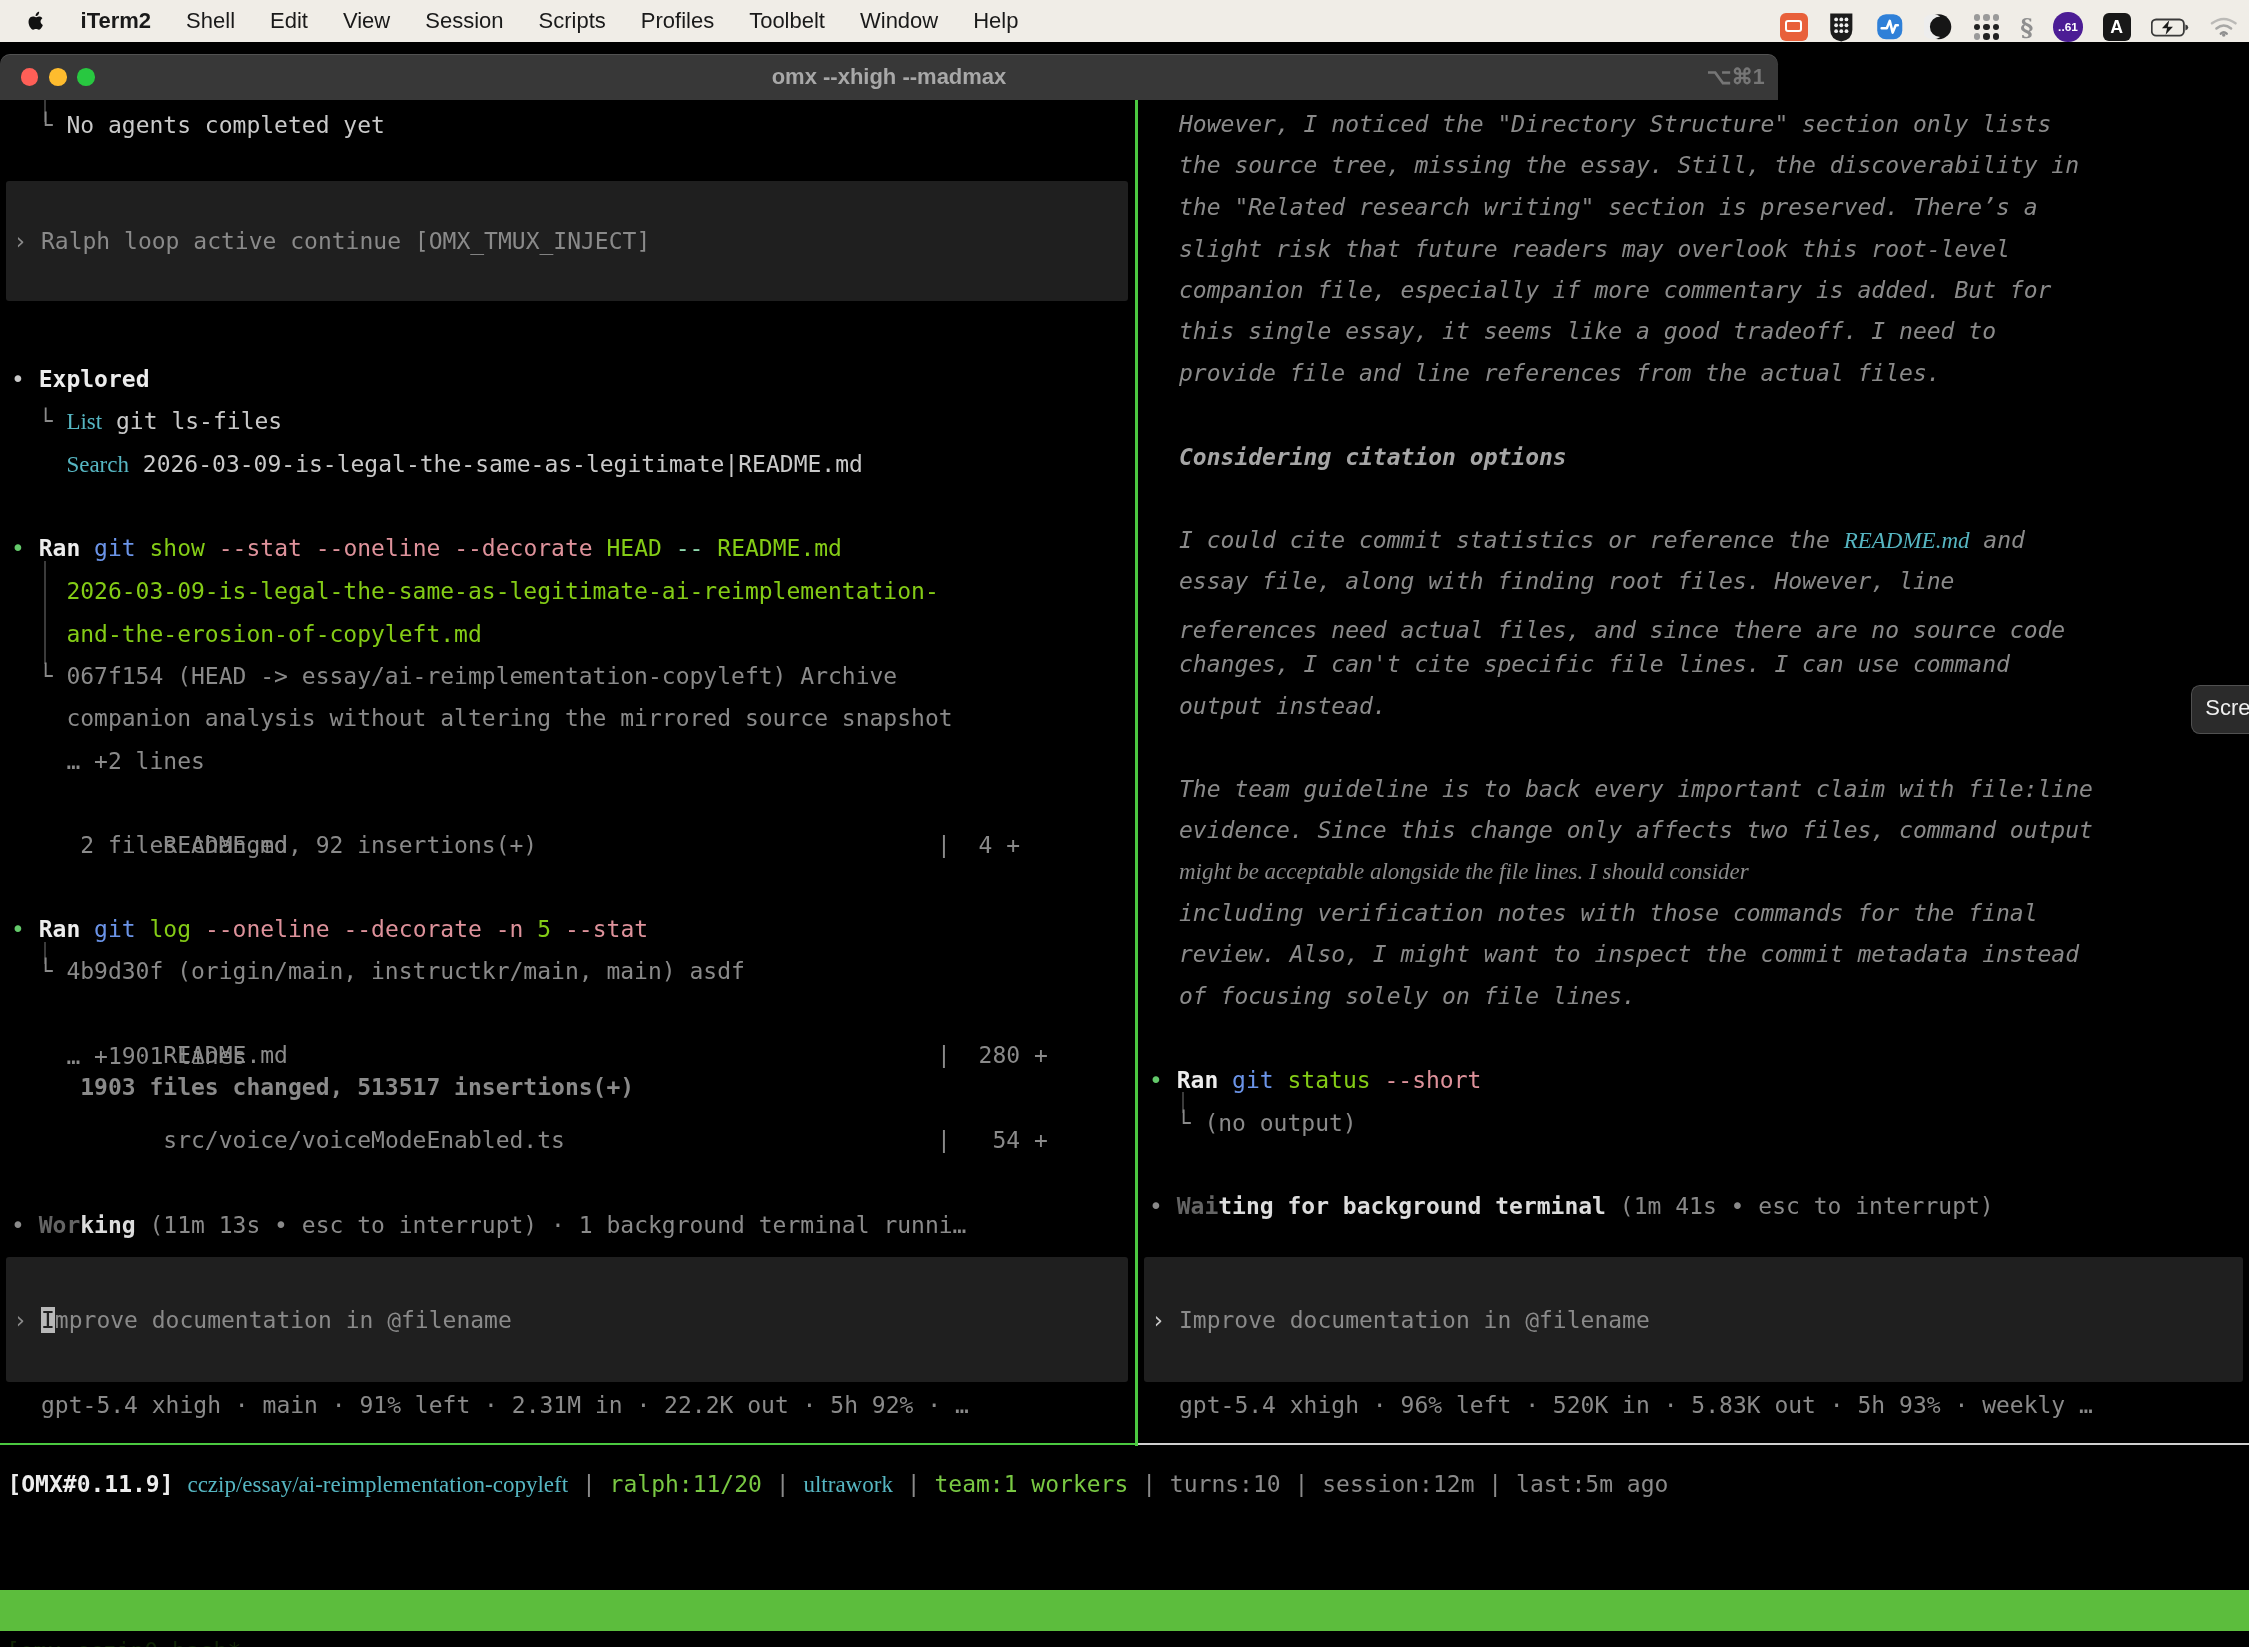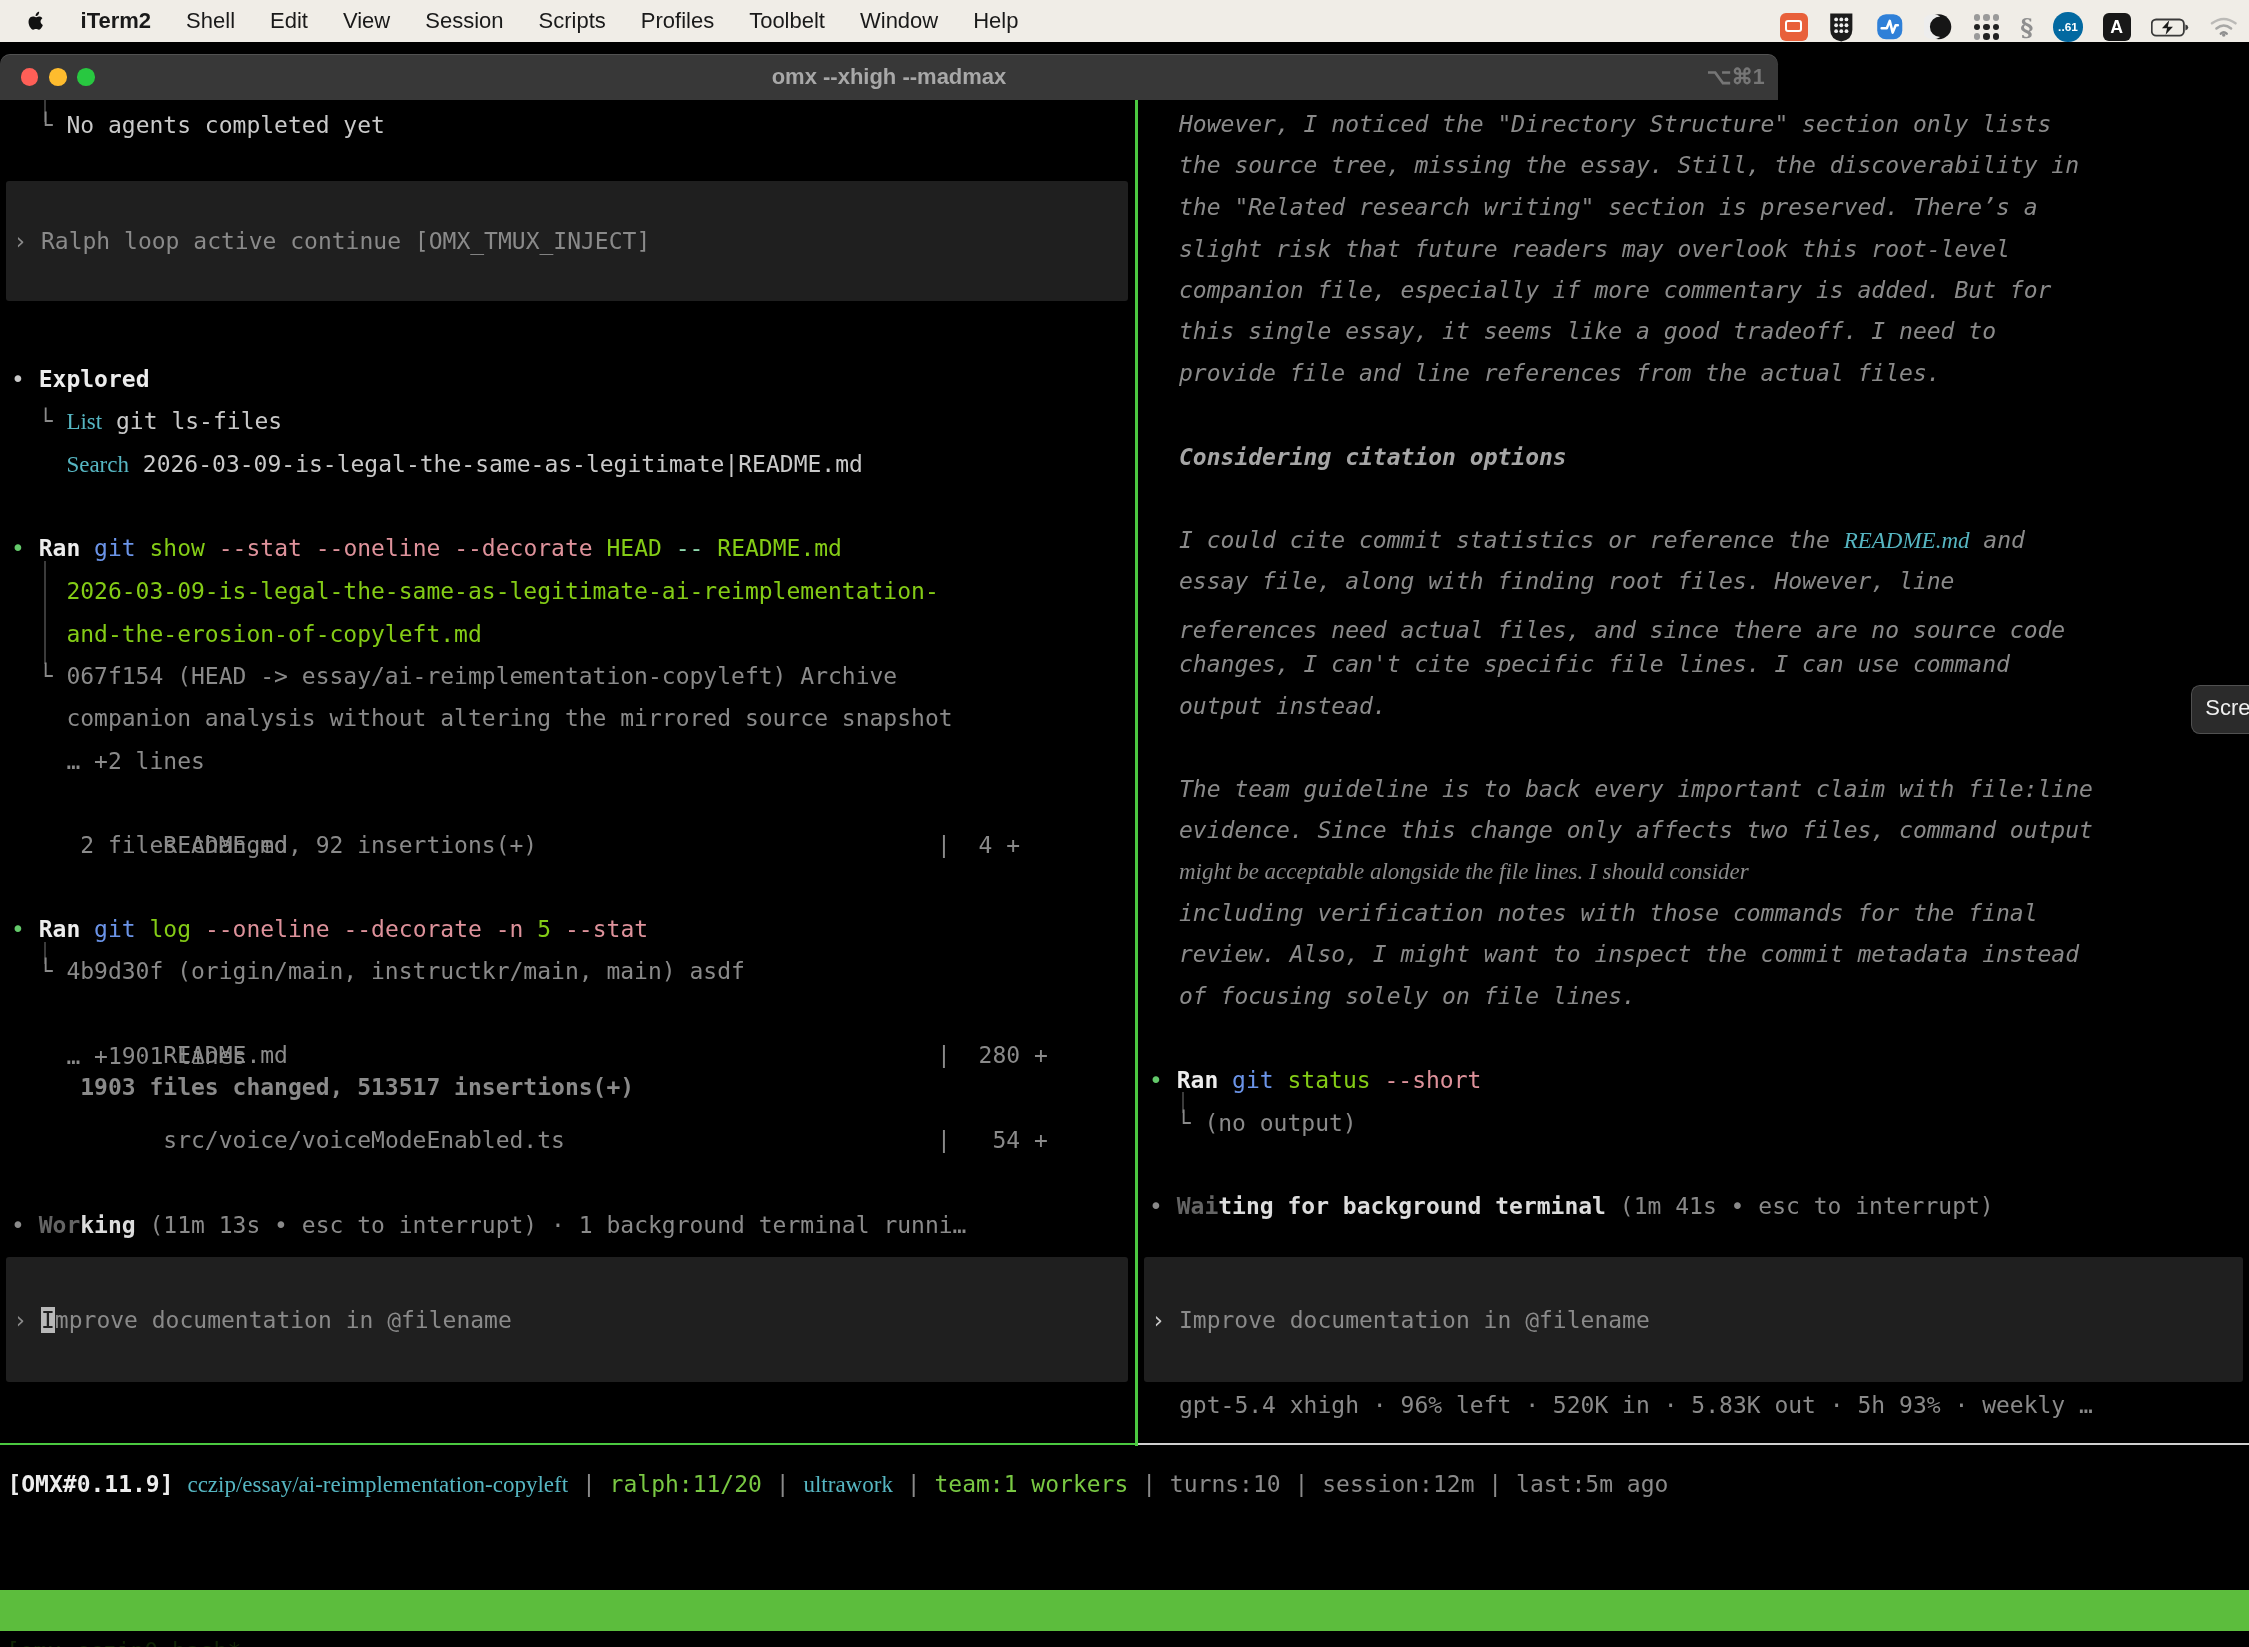--- a/index.html
+++ b/index.html
@@ -11,21 +11,21 @@
            display:flex;align-items:center;font-family:"Liberation Sans",sans-serif;
            font-size:22px;color:#1a1a1a;}
   .menubar .apple{margin-left:26.6px;display:flex;align-items:center;}
   .menu-items{display:flex;gap:35px;margin-left:35px;}
   .menu-items .mi{white-space:pre;}
   .mi.first{font-weight:bold;}
   .mb-status{position:absolute;right:11.8px;top:0;height:54px;display:flex;align-items:center;gap:20px;}
   .mbi{display:flex;align-items:center;justify-content:center;}
   .icon-screenshare{width:28px;height:28px;background:#e8603a;border-radius:5.9px;position:relative;}
   .icon-screenshare .scr{position:absolute;left:5.2px;top:6.6px;width:13.3px;height:8.9px;border:2.2px solid #fff;border-radius:3px;}
-  .icon-countdown{width:29.5px;height:29.5px;border-radius:50%;background:#0369a1;color:#fff;
+  .icon-countdown{width:29.5px;height:29.5px;border-radius:50%;background:#4c1d95;color:#fff;
                   font-size:11.8px;font-weight:bold;display:flex;align-items:center;justify-content:center;}
   .icon-inputa{width:28px;height:28px;border-radius:5.9px;background:#181818;color:#fff;
                font-size:17.7px;font-weight:bold;display:flex;align-items:center;justify-content:center;}
   .dots9{display:grid;grid-template-columns:repeat(3,7.4px);grid-template-rows:repeat(3,7.4px);gap:2.2px;}
   .dots9 i{width:6.6px;height:6.6px;border-radius:50%;display:block;}
   .d-l{background:#9a9a9a;} .d-d{background:#222;}
   .icon-squiggle{font-size:25px;color:#8f8f8f;font-weight:bold;font-family:"DejaVu Serif",serif;}
 
   
   .titlebar{position:absolute;top:54px;left:0;width:1778px;height:46px;background:#383838;
@@ -212,20 +212,21 @@
     </div>
     <div class="line" style="top:935px;"><span class="c-gray">    … +1901 lines</span></div>
     <div class="line" style="top:977px;">
       <span>     src/voice/voiceModeEnabled.ts</span><span class="statcol">|   54 +</span>
     </div>
     <div class="line" style="top:966px;font-weight:bold;"><span class="c-gray">     1903 files changed, 513517 insertions(+)</span></div>
 
     <div class="line" style="top:1104px;"><span class="c-gray">• </span><span class="c-dgray">Wor</span><span class="c-bwhite">king</span><span class="c-gray"> (11m 13s • esc to interrupt) · 1 background terminal runni…</span></div>
 
     <div class="inputbox"><span class="c-gray">› </span><span class="c-cursor">I</span><span class="c-gray">mprove documentation in @filename</span></div>
+    <div class="statusline">gpt-5.4 xhigh · main · 91% left · 2.31M in · 22.2K out · 5h 92% · …</div>
   </div>
 
   <div class="vdivider"></div>
 
   <div class="pane pane-right">
     <div class="line para" style="top:3px;">However, I noticed the "Directory Structure" section only lists</div>
     <div class="line para" style="top:44px;">the source tree, missing the essay. Still, the discoverability in</div>
     <div class="line para" style="top:86px;">the "Related research writing" section is preserved. There’s a</div>
     <div class="line para" style="top:128px;">slight risk that future readers may overlook this root-level</div>
     <div class="line para" style="top:169px;">companion file, especially if more commentary is added. But for</div>

